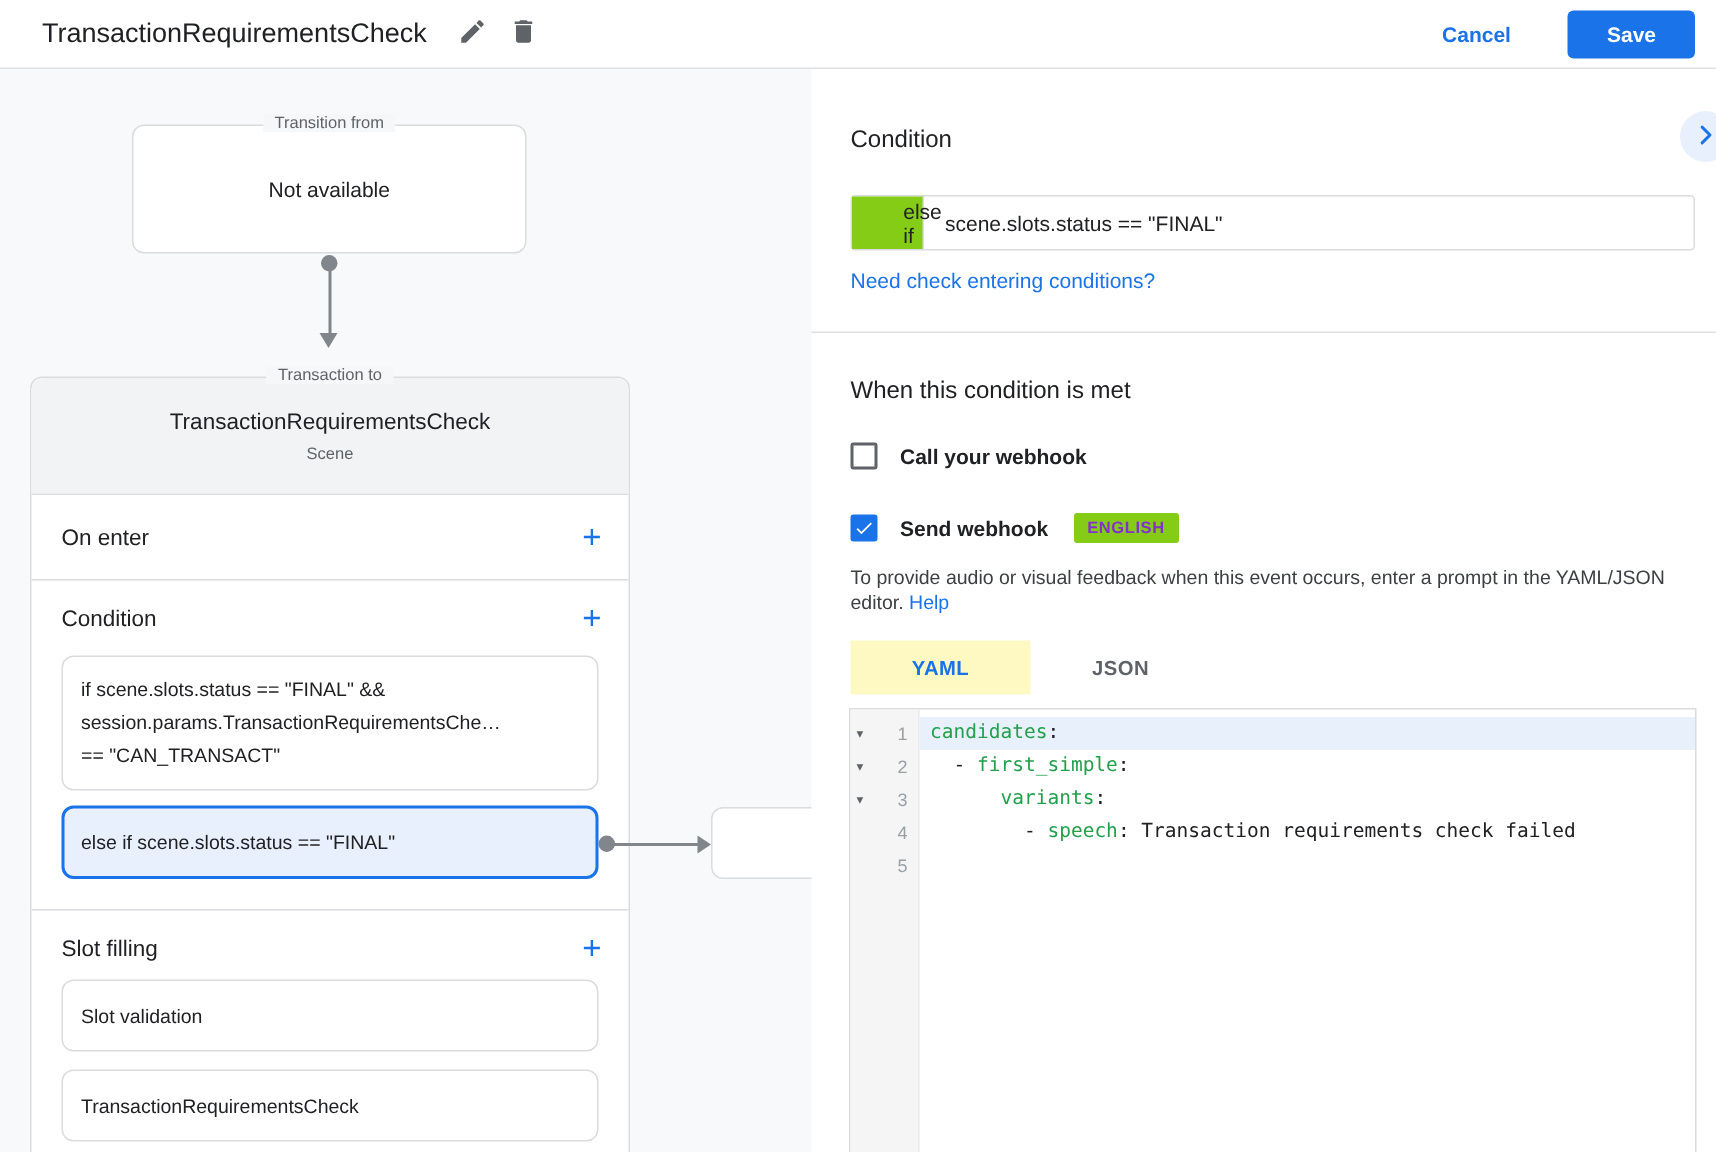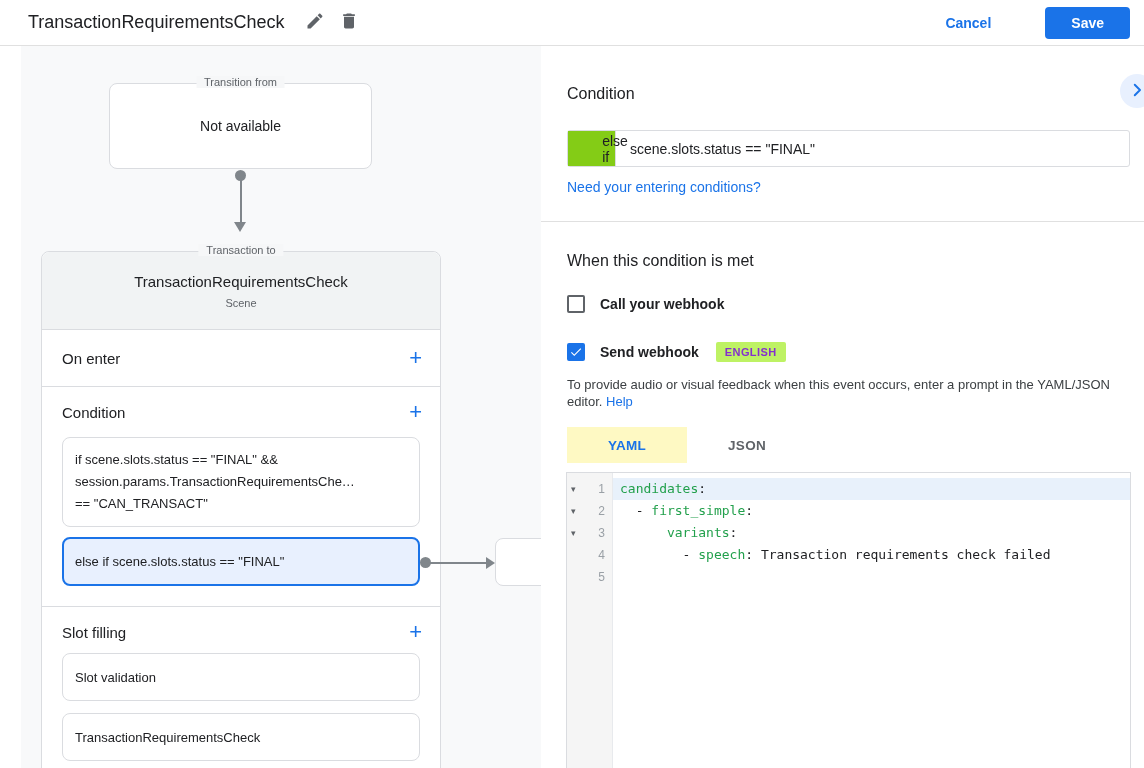--- a/index.html
+++ b/index.html
@@ -9,27 +9,27 @@
   
   .topbar { position: absolute; left: 0; top: 0; width: 1144px; height: 46px;
     background: #fff; border-bottom: 1px solid #e0e0e0; display: flex; align-items: center;
     padding: 0 14px 0 28px; z-index: 30; }
   .topbar-title { font-size: 18px; color: #202124; }
   .icon-btn { width: 34px; height: 34px; display: flex; align-items: center; justify-content: center;
     border: none; background: transparent; cursor: pointer; border-radius: 50%; }
   .icon-btn:first-of-type { margin-left: 14px; }
   .topbar-actions { margin-left: auto; display: flex; align-items: center; }
   .cancel-btn { background: transparent; border: none; color: #1a73e8; font-size: 14px; font-weight: 600;
-    font-family: "Liberation Sans", sans-serif; cursor: pointer; margin-right: 54px; }
+    font-family: "Liberation Sans", sans-serif; cursor: pointer; margin-right: 38px; }
   .save-btn { background: #1a73e8; color: #fff; border: none; border-radius: 4px; height: 32px;
     padding: 0 26px; font-size: 14px; font-weight: 600; font-family: "Liberation Sans", sans-serif; cursor: pointer; }
 
   
   .diagram { position: absolute; left: 0; top: 46px; width: 566px; height: 722px;
-    background: #f8f9fa; border-right: 1px solid #e8eaed; overflow: hidden; margin-left: 21px; }
+    background: #f8f9fa; border-right: 1px solid #e8eaed; overflow: hidden; }
   .node-from { position: absolute; left: 88px; top: 37px; width: 263px; height: 86px;
     background: #fff; border: 1px solid #dadce0; border-radius: 8px;
     display: flex; align-items: center; justify-content: center; }
   .legend { position: absolute; top: -8px; left: 50%; transform: translateX(-50%);
     font-size: 11px; color: #5f6368; background: #f6f7f8; padding: 0 8px; white-space: nowrap; }
   .node-from-text { font-size: 14px; color: #202124; }
 
   .arrow-dot { position: absolute; left: 214px; top: 124px; width: 11px; height: 11px;
     border-radius: 50%; background: #80868b; }
   .arrow-line-v { position: absolute; left: 218.5px; top: 130px; width: 2px; height: 46px; background: #80868b; }
@@ -87,21 +87,21 @@
 
   .check-row { position: absolute; left: 26px; display: flex; align-items: center; }
   .check-row.webhook { top: 249px; }
   .check-row.prompts { top: 296px; }
   .checkbox { width: 18px; height: 18px; border: 2px solid #5f6368; border-radius: 2px;
     background: #fff; margin-right: 15px; cursor: pointer; display: flex; align-items: center; justify-content: center; flex: none; }
   .checkbox.checked { background: #1a73e8; border-color: #1a73e8; }
   .checkbox svg { display: none; }
   .checkbox.checked svg { display: block; }
   .check-label { font-size: 14px; font-weight: 700; color: #202124; }
-  .lang-badge { margin-left: 17px; background: #bef264; color: #8430ce; font-size: 11px; font-weight: 700;
+  .lang-badge { margin-left: 17px; background: #84cc16; color: #8430ce; font-size: 11px; font-weight: 700;
     letter-spacing: 0.4px; padding: 4px 9px; border-radius: 2px; }
 
   .prompt-desc { position: absolute; left: 26px; top: 330px; width: 548px; font-size: 13px;
     line-height: 17px; color: #3c4043; }
   .inline-link { color: #1a73e8; text-decoration: none; cursor: pointer; }
 
   .tabs { position: absolute; left: 26px; top: 381px; display: flex; }
   .tab { width: 120px; height: 36px; display: flex; align-items: center; justify-content: center;
     font-size: 13.5px; font-weight: 600; letter-spacing: 0.3px; color: #5f6368; background: transparent;
     border: none; cursor: pointer; font-family: "Liberation Sans", sans-serif; }
@@ -213,21 +213,21 @@
             <path d="M9 5l7 7-7 7" stroke="#1a73e8" stroke-width="2.6" fill="none" stroke-linecap="round" stroke-linejoin="round"></path>
           </svg>
       </span>
     </button>
 
     <div class="cond-input-group">
       <div class="cond-prefix">else if</div>
       <div class="cond-value">scene.slots.status == "FINAL"</div>
     </div>
 
-    <a class="help-link">Need your entering conditions?</a>
+    <a class="help-link">Need check entering conditions?</a>
 
     <div class="panel-divider"></div>
 
     <div class="when-heading">When this condition is met</div>
 
     <div class="check-row webhook">
       <span class="checkbox">
         
       </span>
       <span class="check-label">Call your webhook</span>

